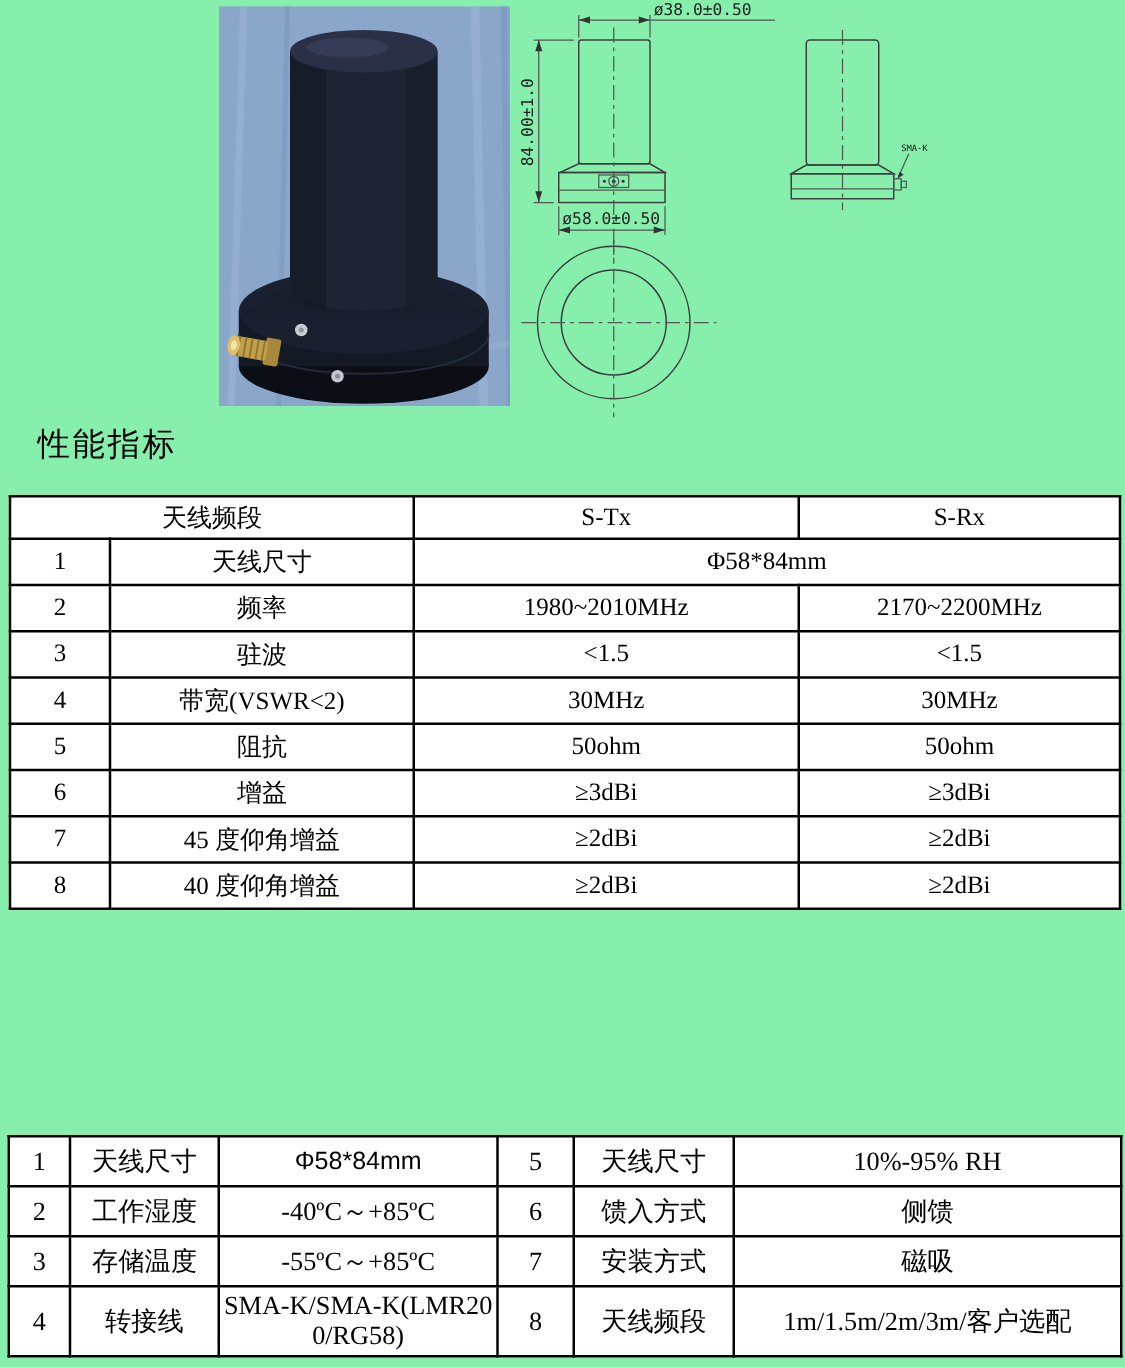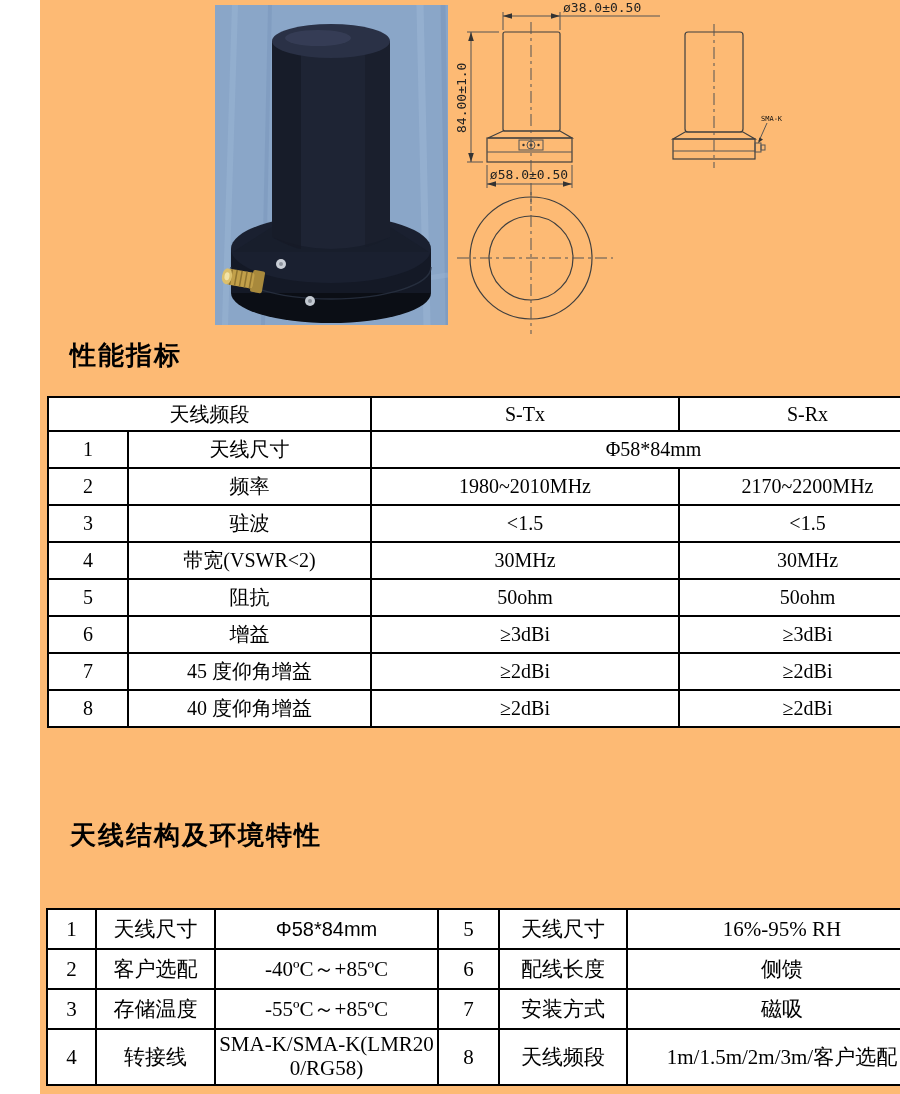--- a/index.html
+++ b/index.html
@@ -1,22 +1,22 @@
 <!DOCTYPE html>
 <html><head>
 <meta charset="utf-8">
 <style>
   html,body{margin:0;padding:0;background:#ffffff;}
   body{width:900px;height:1094px;position:relative;font-family:"Liberation Sans",sans-serif;color:#000;overflow:hidden;}
-  .page{position:absolute;inset:0;background:#fdba74;margin-left:40px;}
+  .page{position:absolute;inset:0;background:#86efac;}
 
   .photo{position:absolute;left:175px;top:5px;width:233px;height:320px;}
   .drawing{position:absolute;left:415px;top:0;width:350px;height:340px;}
 
-  .section-title{position:absolute;left:30px;margin:0;font-size:26px;font-weight:700;letter-spacing:2px;
+  .section-title{position:absolute;left:30px;margin:0;font-size:26px;font-weight:400;letter-spacing:2px;
                  font-family:"Liberation Sans",sans-serif;color:#000;}
   #h-perf{top:338px;}
   #h-struct{top:818px;}
 
   table{border-collapse:collapse;table-layout:fixed;background:#fff;}
   td{border:2px solid #000;text-align:center;vertical-align:middle;padding:0 2px;overflow:hidden;}
 
   .t1{position:absolute;left:7px;top:396px;width:888px;}
   .t1 td{font-size:20px;height:35px;}
   .t1 tr.hdr td{height:32px;}
@@ -188,46 +188,45 @@
       </tr>
       <tr>
         <td class="num">8</td>
         <td class="lbl">40 度仰角增益</td>
         <td class="val">≥2dBi</td>
         <td class="val">≥2dBi</td>
       </tr>
     </tbody>
   </table>
 
-  <h2 class="section-title" id="h-struct">天线结构及环境特性</h2>
 
   <table class="t2">
     <colgroup>
         <col style="width:49px">
         <col style="width:119px">
         <col style="width:223px">
         <col style="width:61px">
         <col style="width:128px">
         <col style="width:310px">
       </colgroup>
     <tbody>
       <tr class="r-norm">
         <td>1</td>
         <td>天线尺寸</td>
         <td class="sans">Φ58*84mm</td>
         <td>5</td>
         <td>天线尺寸</td>
-        <td>16%-95% RH</td>
+        <td>10%-95% RH</td>
       </tr>
       <tr class="r-norm">
         <td>2</td>
-        <td>客户选配</td>
+        <td>工作湿度</td>
         <td>-40ºC～+85ºC</td>
         <td>6</td>
-        <td>配线长度</td>
+        <td>馈入方式</td>
         <td>侧馈</td>
       </tr>
       <tr class="r-norm">
         <td>3</td>
         <td>存储温度</td>
         <td>-55ºC～+85ºC</td>
         <td>7</td>
         <td>安装方式</td>
         <td>磁吸</td>
       </tr>

